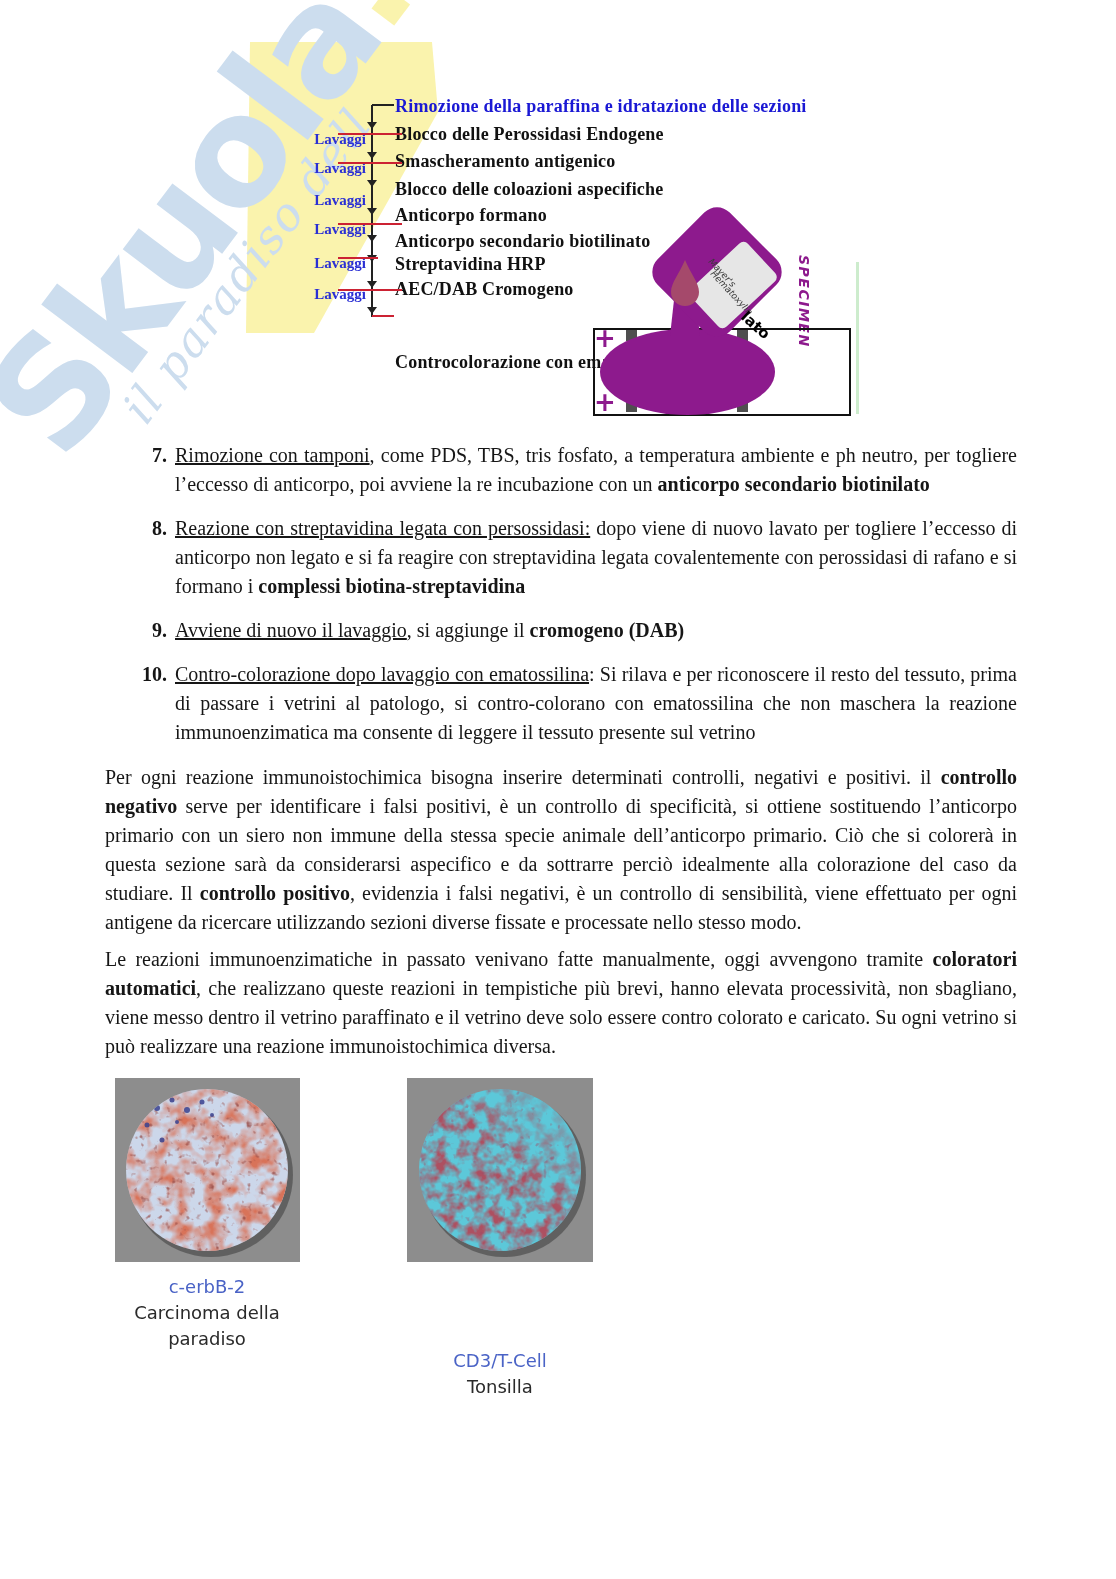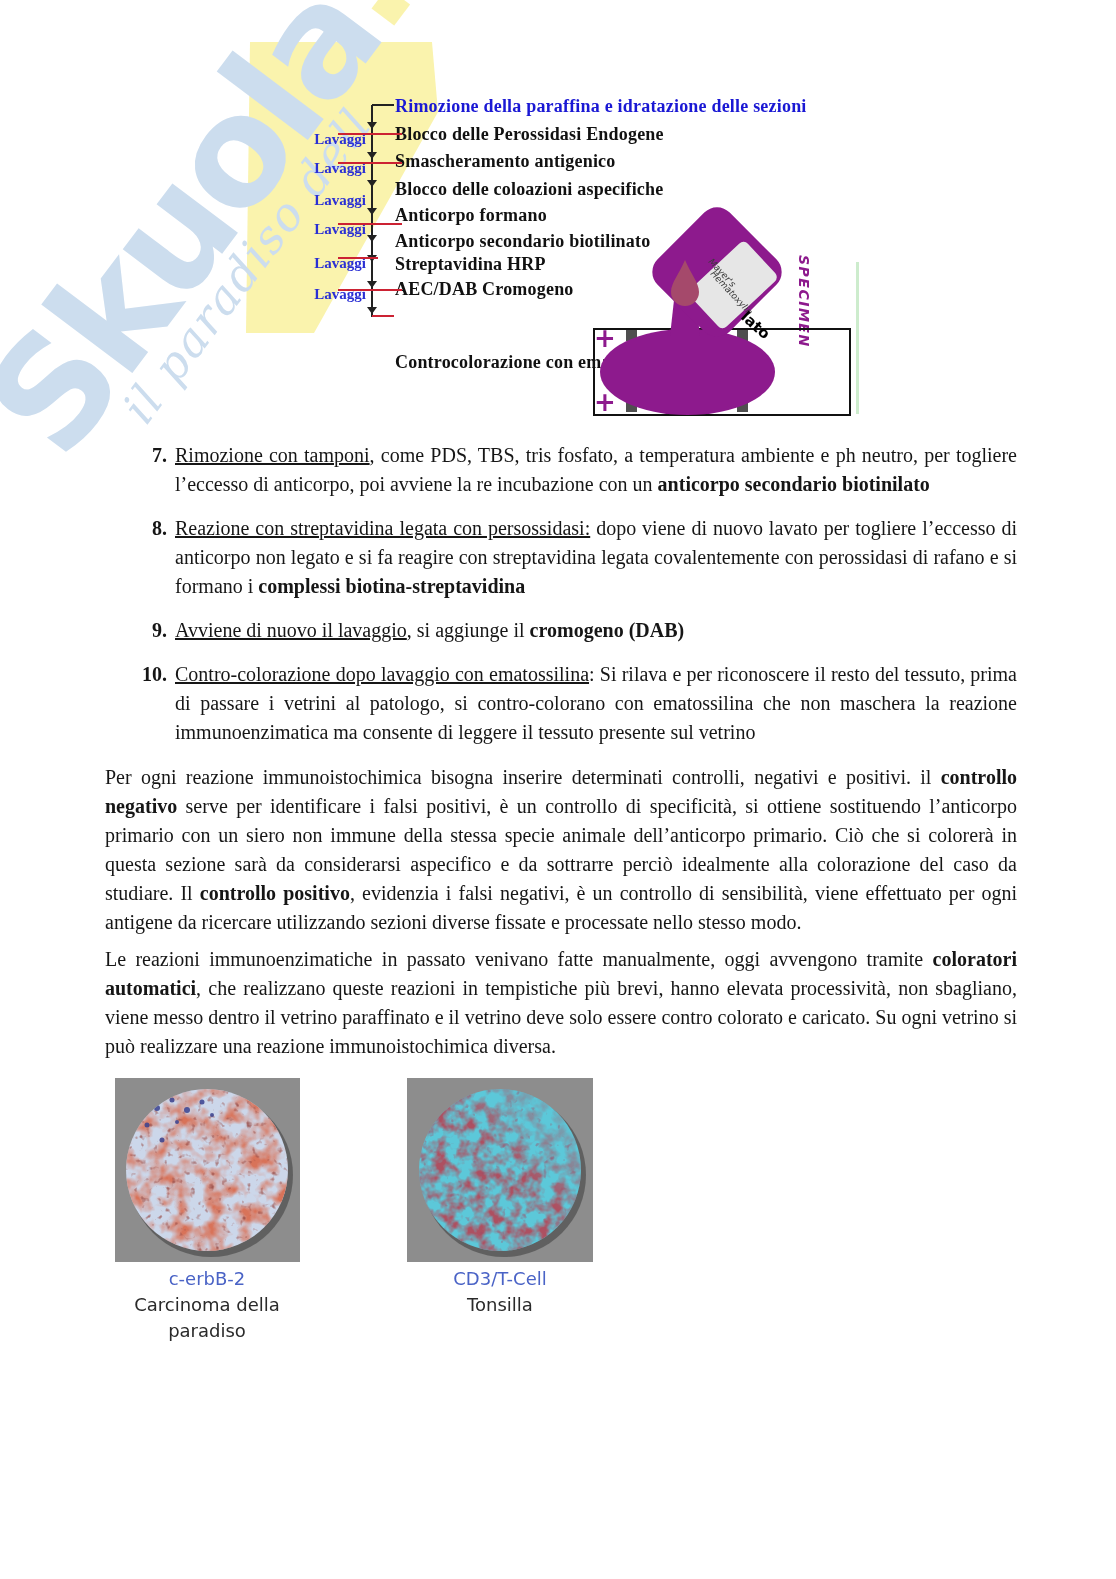--- a/index.html
+++ b/index.html
@@ -54,21 +54,21 @@
   .li-blk{padding-left:70px;box-sizing:border-box;}
   .li-num{position:absolute;left:20px;top:0;width:42px;text-align:right;font-weight:bold;}
   .b{font-weight:bold;}
   .u{text-decoration:underline;}
   .justify-last{text-align-last:justify;}
 
   
   .fig-box{position:absolute;top:1078px;z-index:2;}
   .caption{position:absolute;z-index:2;font-family:"DejaVu Sans",sans-serif;font-size:18px;
     text-align:center;line-height:26px;color:#2a2a2a;}
-  .cap-title{color:var(--caption_blue,#4a63c6);}
+  .cap-title{color:var(--caption_blue,#4a63c6);margin-top:8px;}
 </style>
 </head>
 <body>
 
 <div id="page">
 
   <div class="wm-band"></div>
   <div class="wm-text">
     <div class="wm-brand"><span>Skuola</span><span class="wm-net">.net</span></div>
     <div class="wm-tagline">il paradiso dell</div>
@@ -227,20 +227,20 @@
         <rect x="0" y="0" width="186" height="184" filter="url(#specks2)"></rect>
       </g>
     </svg>
   </div>
 
   <div class="caption" style="left:117px;top:1266px;width:180px;">
     <div class="cap-title">c-erbB-2</div>
     <div>Carcinoma della</div>
     <div>paradiso</div>
   </div>
-  <div class="caption" style="left:410px;top:1266px;width:180px;">
+  <div class="caption" style="left:410px;top:1340px;width:180px;">
     <div class="cap-title">CD3/T-Cell</div>
     <div>Tonsilla</div>
     <div></div>
   </div>
 
 
 </div>
 
 </body></html>

